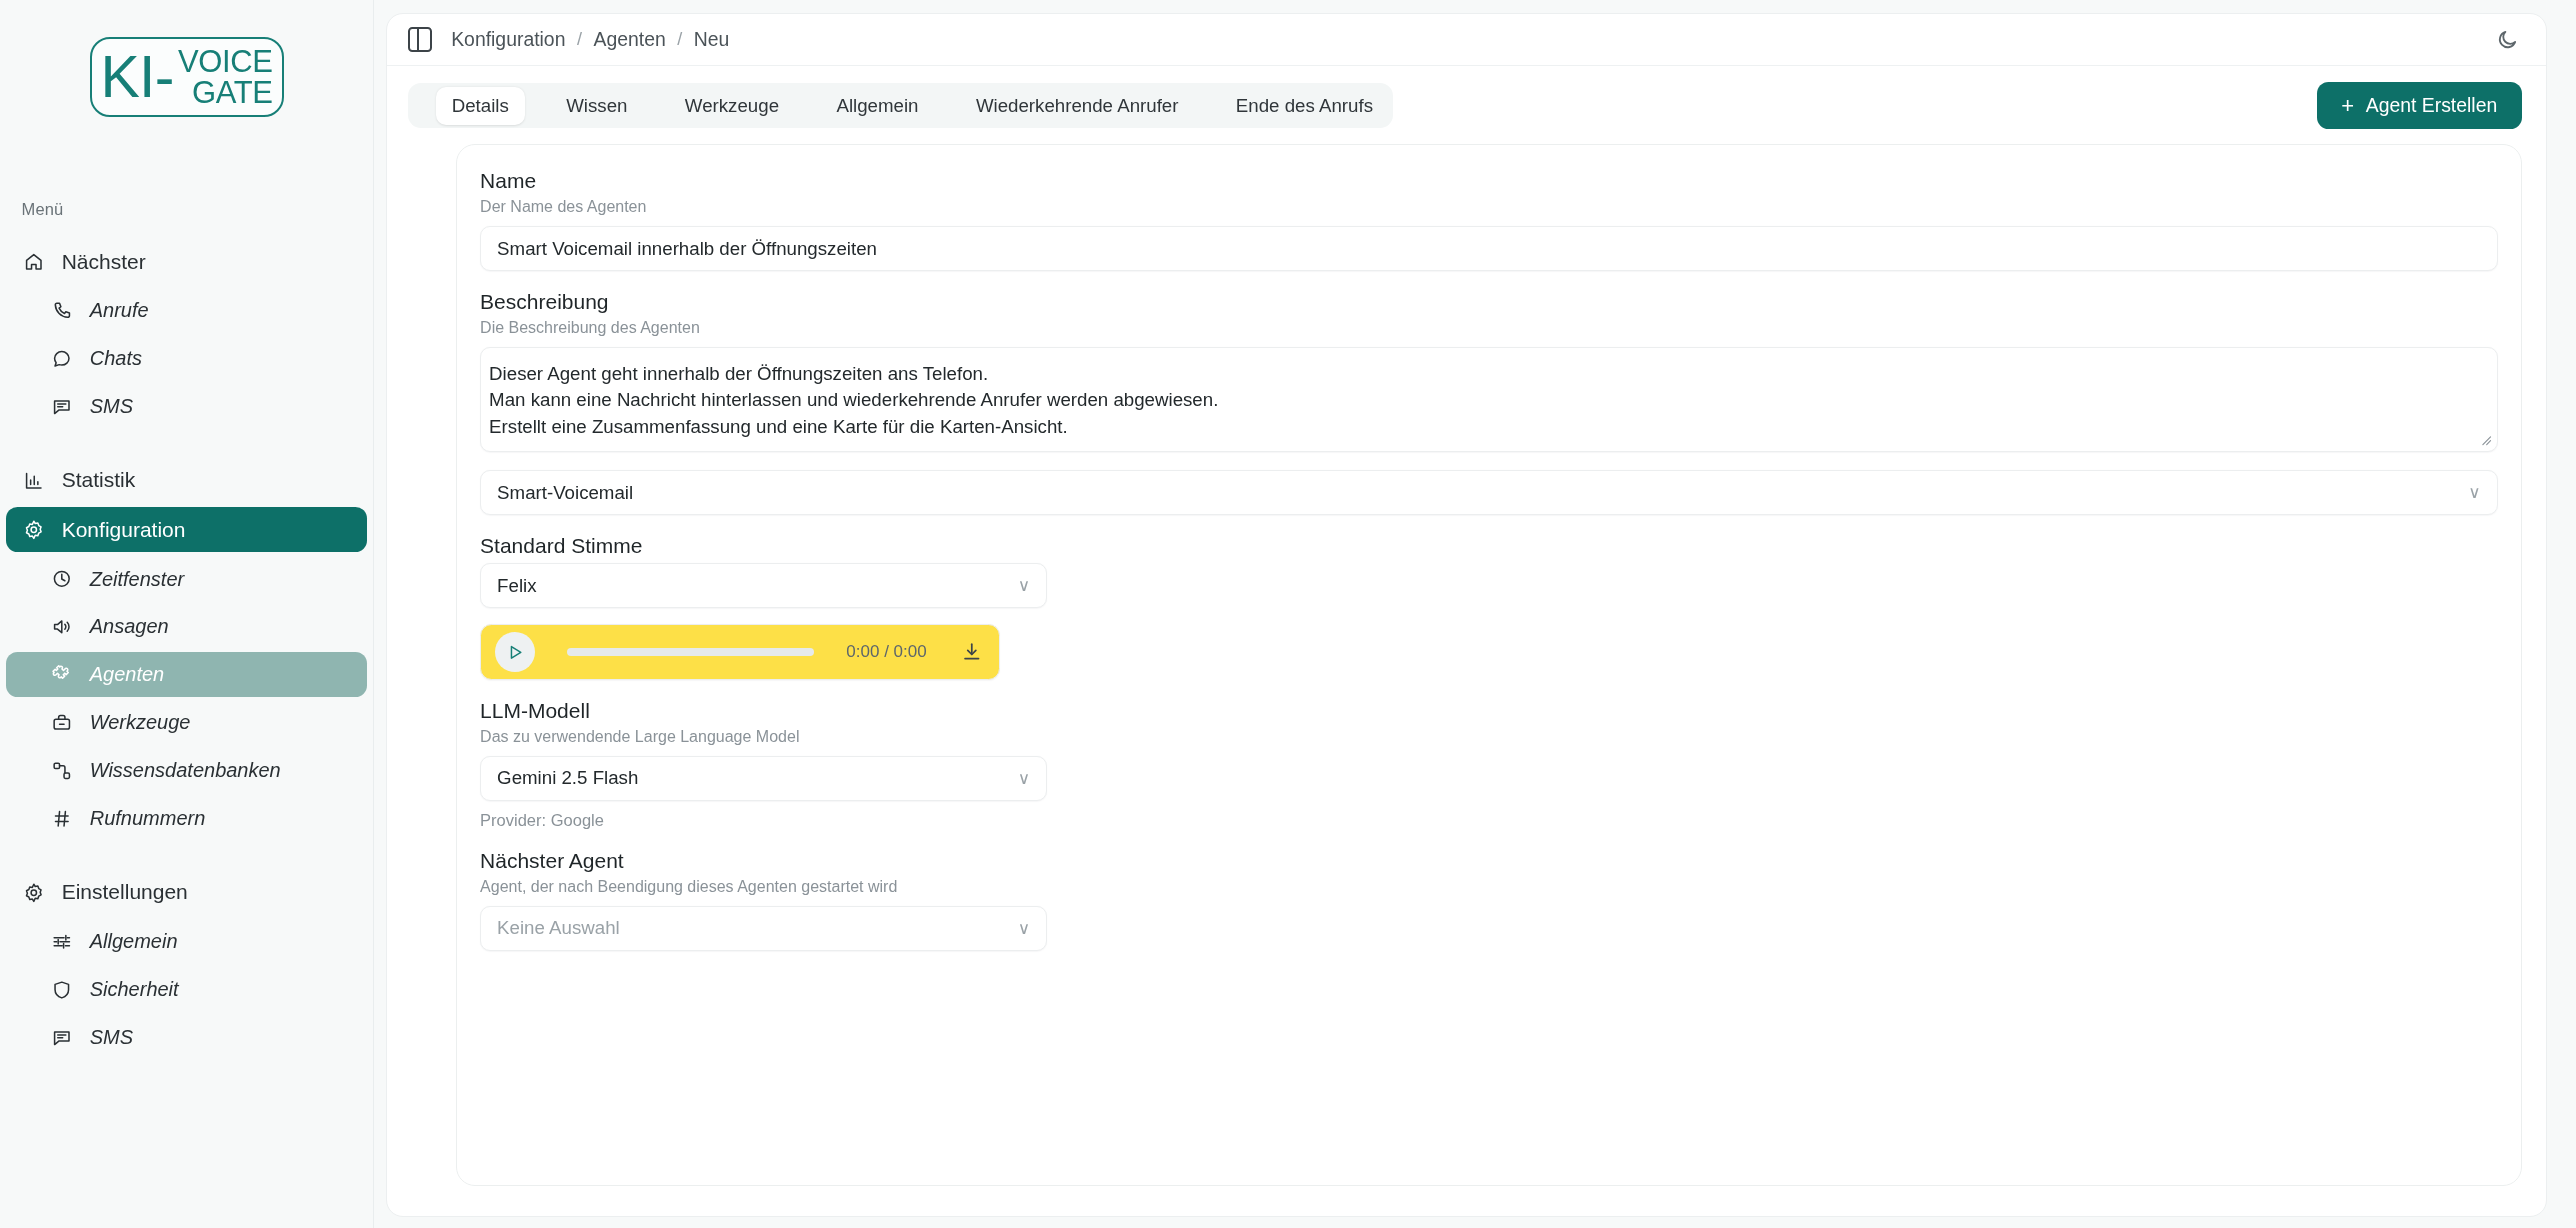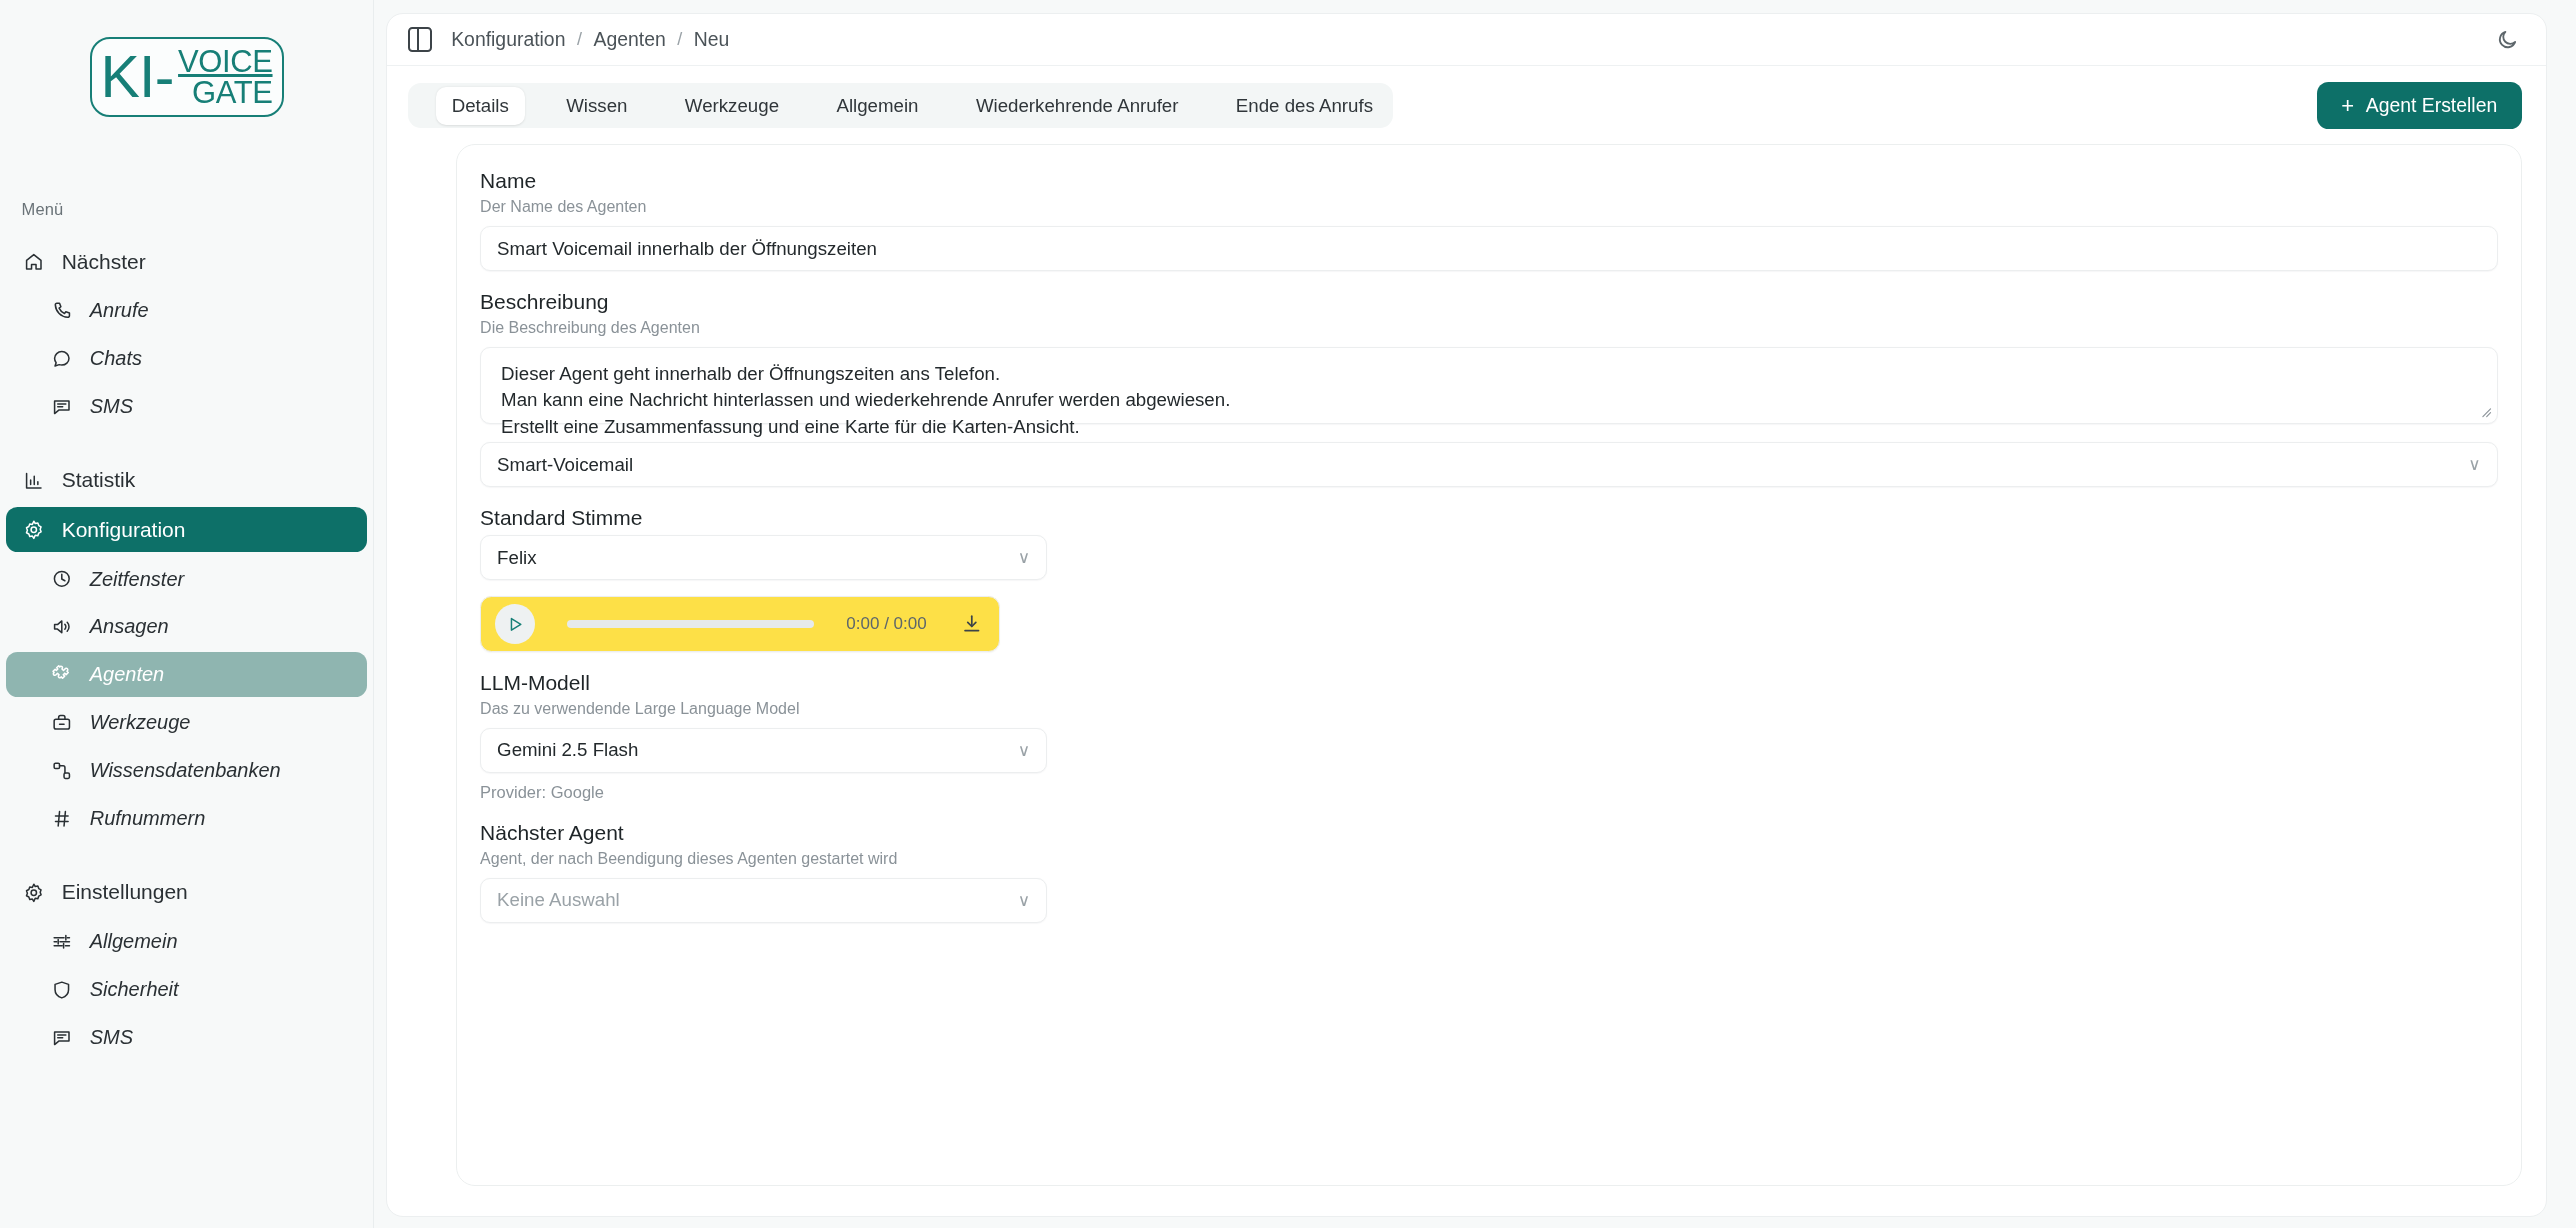--- a/index.html
+++ b/index.html
@@ -27,21 +27,21 @@
     display: flex; align-items: center; justify-content: center;
     gap: 4.3px; padding: 0 7.2px;
   }
   .logo-ki {
     font-size: 59px; font-weight: 400; color: #177f77;
     letter-spacing: -0.7px; line-height: 0.95;
     font-family: "Liberation Sans", sans-serif;
   }
   .logo-stack { display: flex; flex-direction: column; line-height: 1.0; }
   .logo-stack span { font-size: 31px; color: #177f77; letter-spacing: -0.4px; }
-  .logo-voice { text-align: center; text-decoration: underline; }
+  .logo-voice { text-align: center; }
   .logo-gate { text-align: right; }
 
   .menu-label {
     margin: 83px 0 0 21.6px;
     font-size: 16.5px; color: #6a7378; letter-spacing: 0.1px;
   }
 
   .nav { margin-top: 20px; }
   .nav-item {
     display: flex; align-items: center; gap: 16px;
@@ -126,21 +126,21 @@
 
   .input, .select, .textarea {
     border: 1.4px solid #eceeef; border-radius: 10px;
     background: #fff; font-size: 18.7px; color: #23292c;
     font-family: "Liberation Sans", sans-serif;
     padding: 0 16px; width: 100%; height: 45px;
     display: flex; align-items: center;
     box-shadow: 0 0.7px 1.4px rgba(16,24,40,.04);
   }
   .textarea {
-    height: 77px; padding: 13px 20px; align-items: flex-start;
+    height: 105px; padding: 13px 8px; align-items: flex-start;
     display: block; line-height: 1.42; position: relative;
   }
   .textarea .resize {
     position: absolute; right: 5px; bottom: 5px; width: 11.5px; height: 11.5px;
   }
   .select { justify-content: space-between; cursor: pointer; }
   .select .val { color: #23292c; }
   .select .val.placeholder { color: #9aa2a7; }
   .chev { color: #9aa2a7; font-size: 17px; line-height: 1; }
   .w-narrow { width: 567px; }

